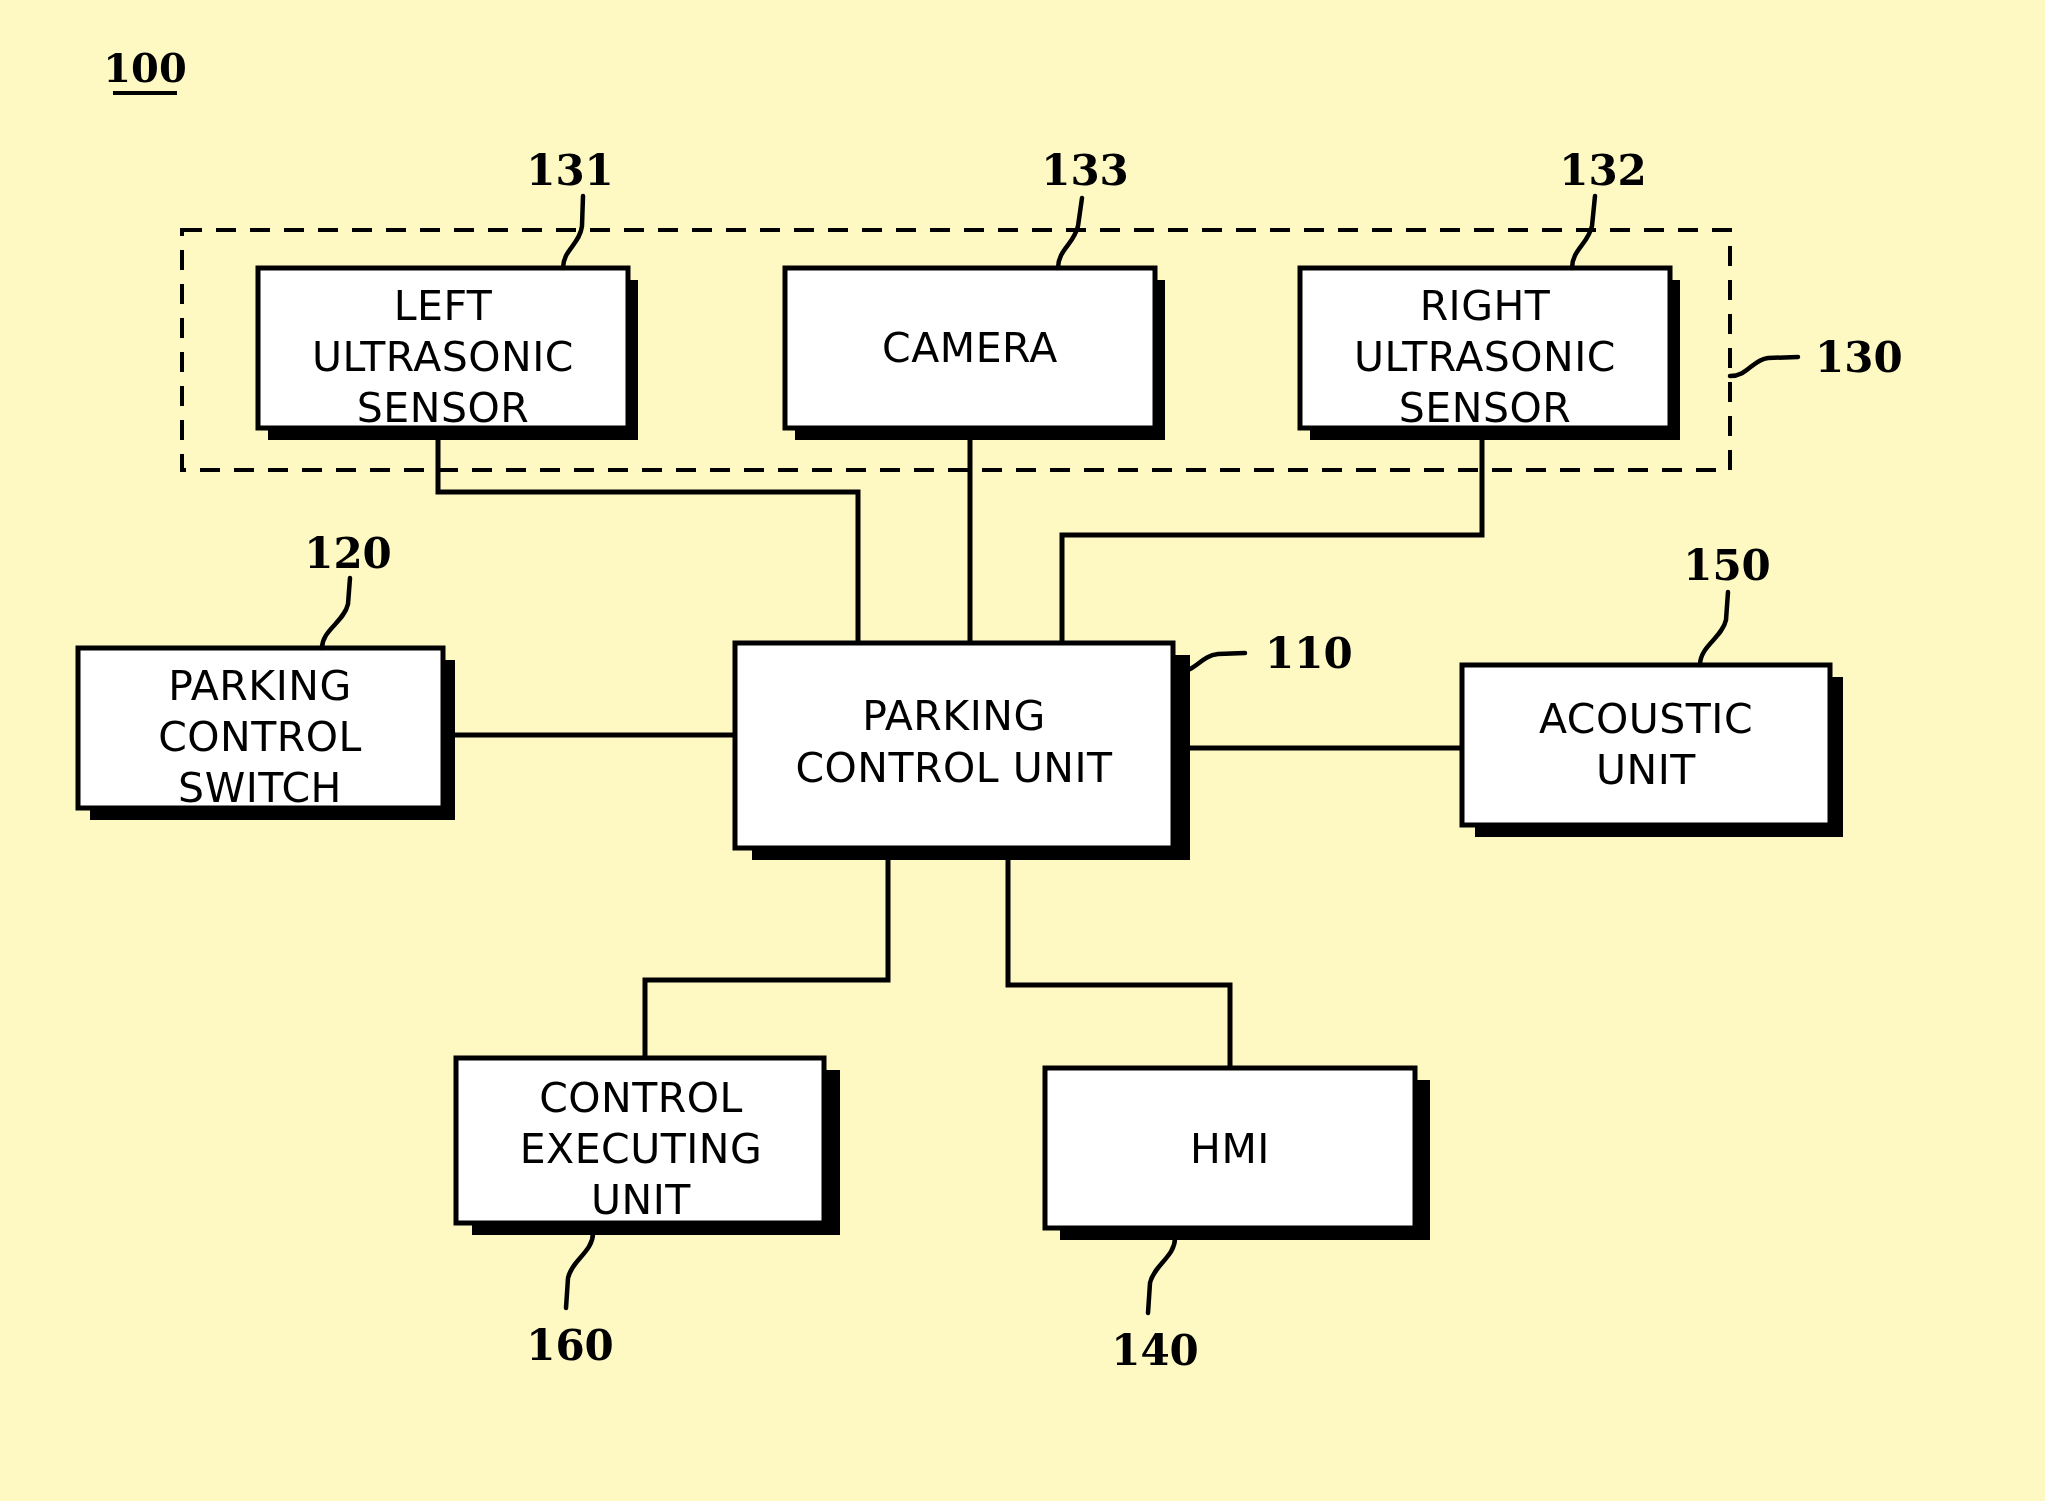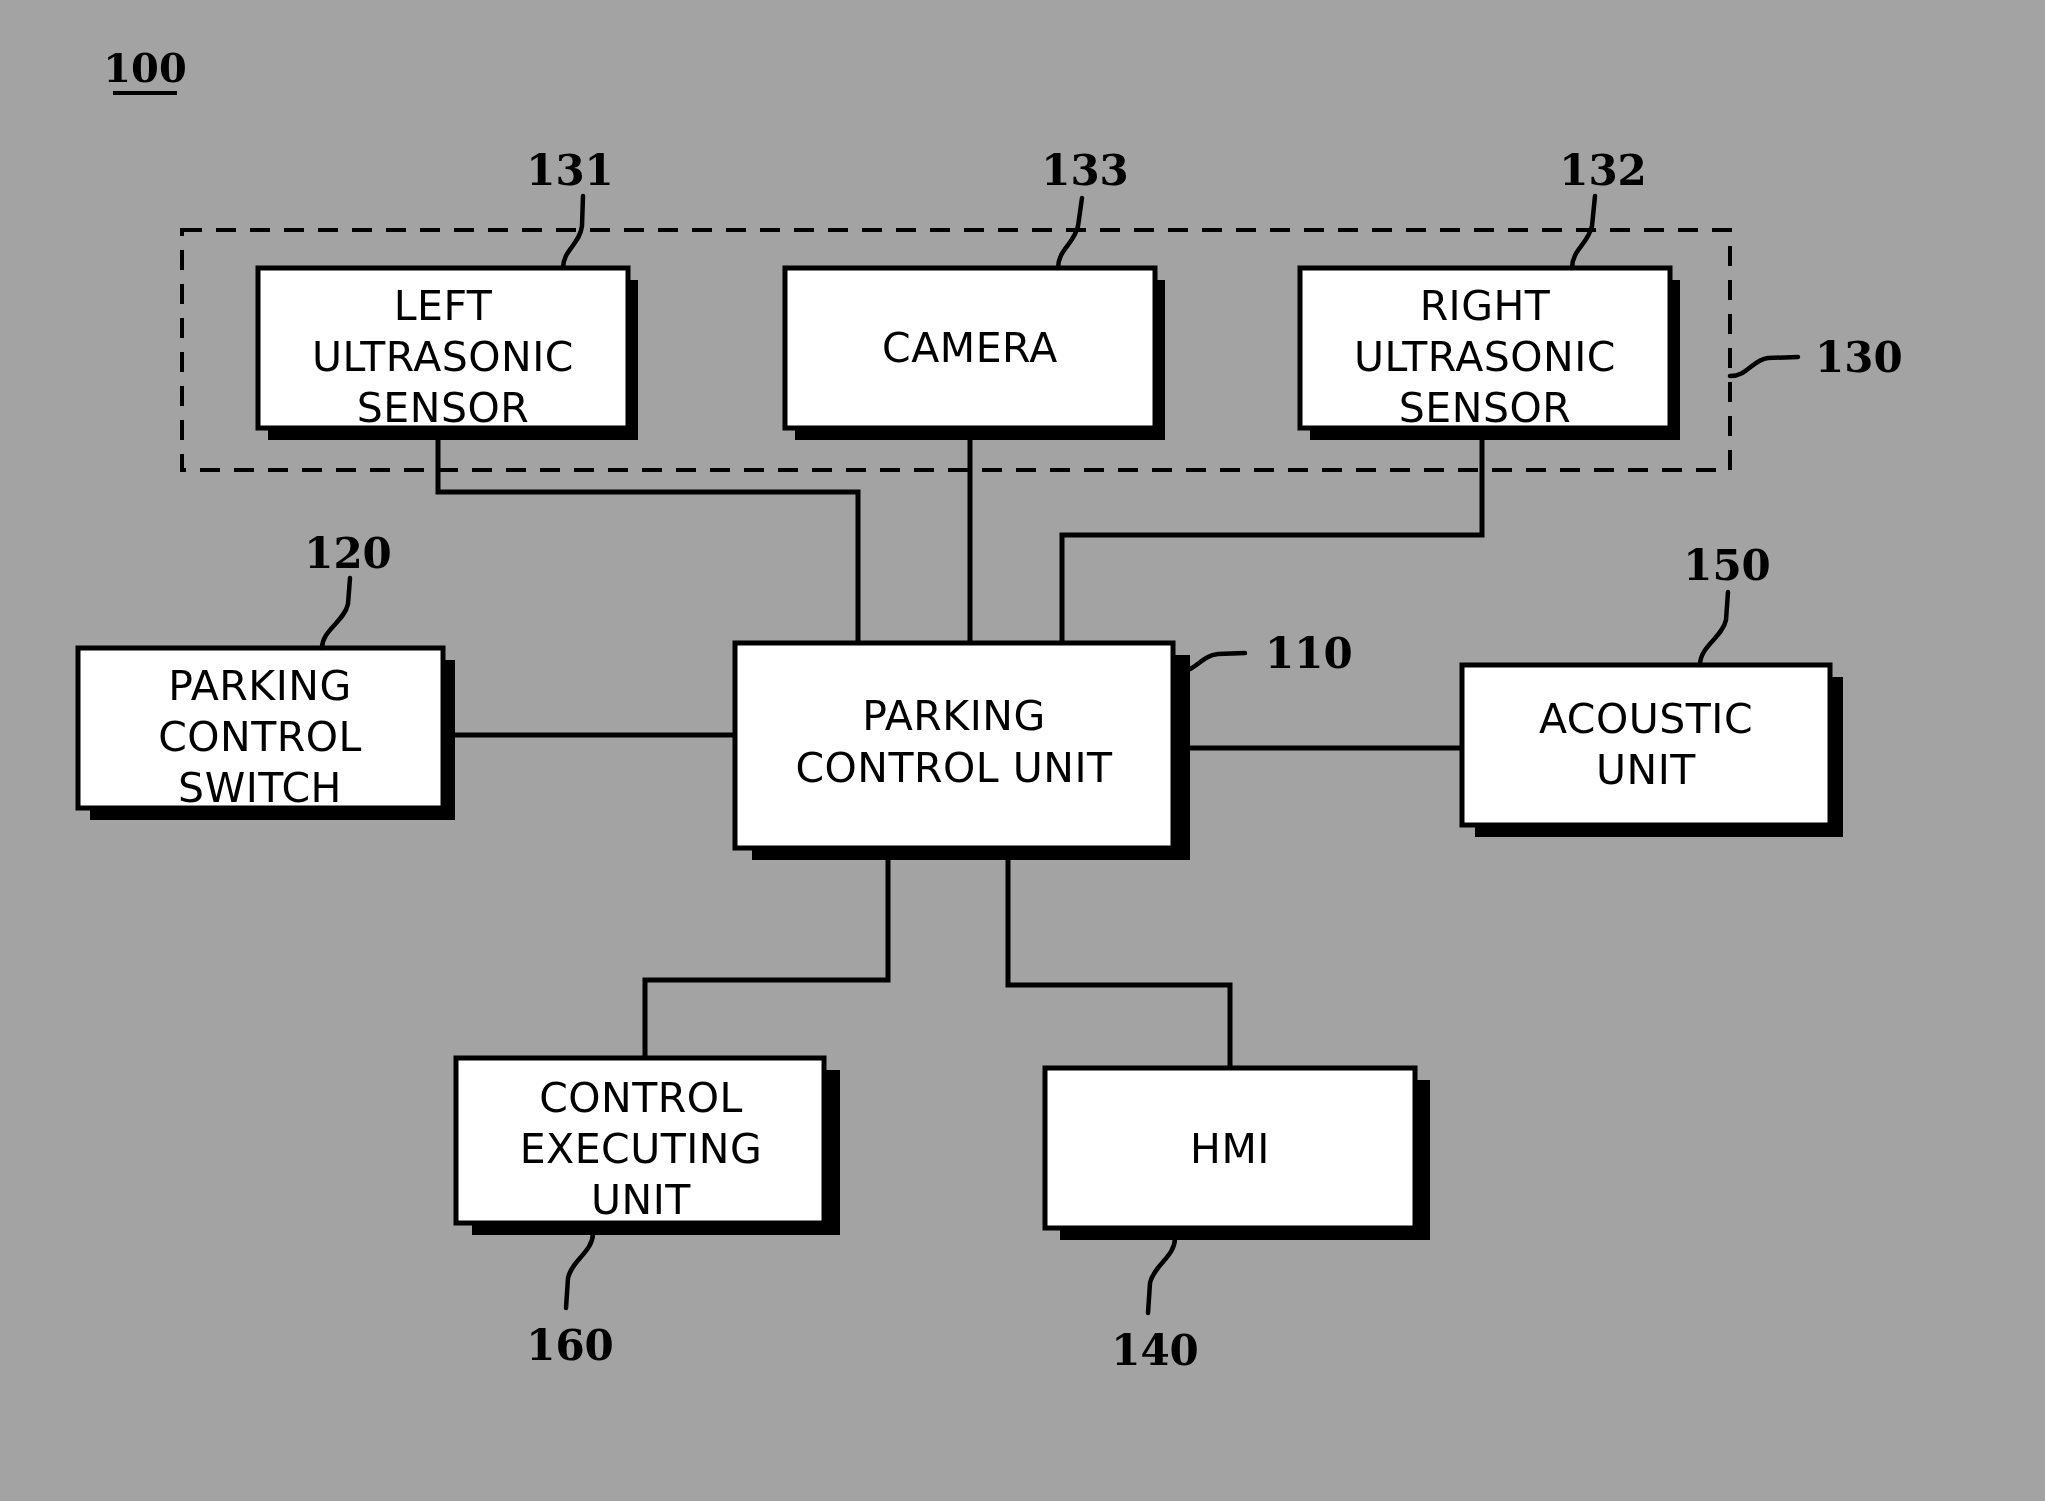--- a/index.html
+++ b/index.html
@@ -7,21 +7,21 @@
     padding: 0;
     background: #ffffff;
   }
   body {
     font-family: "DejaVu Sans", "Liberation Sans", sans-serif;
   }
   #stage {
     position: relative;
     width: 2045px;
     height: 1501px;
-    background: #a3a3a3;
+    background: #fef9c3;
     overflow: hidden;
   }
   #figure-svg {
     position: absolute;
     left: 0;
     top: 0;
     width: 2045px;
     height: 1501px;
   }
   .fig-num {

